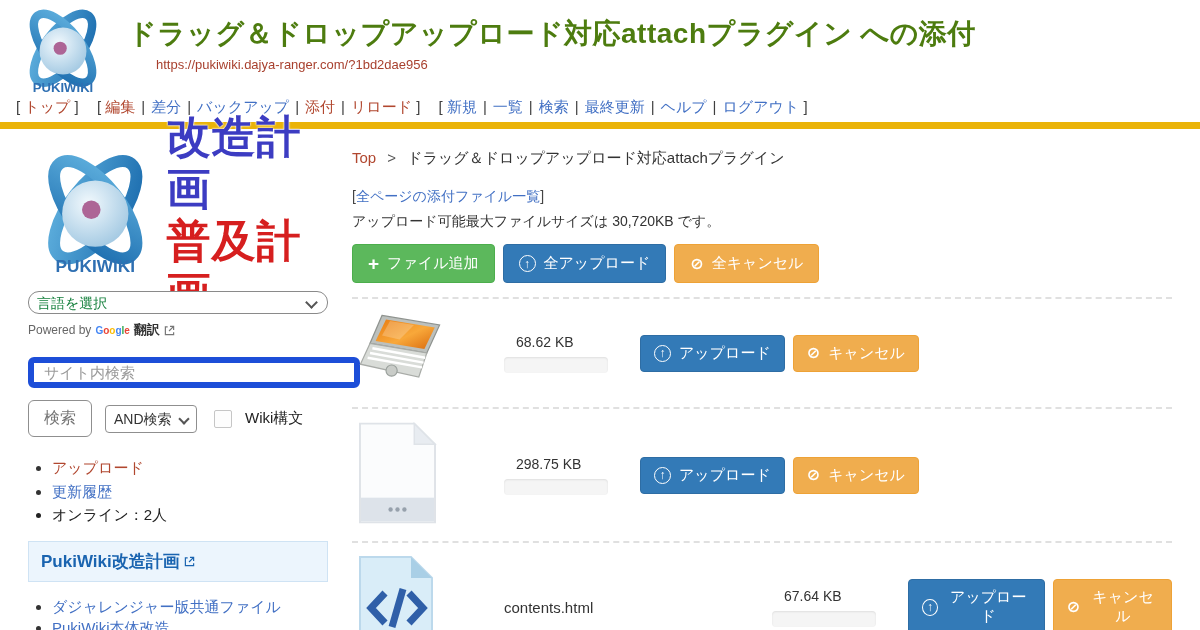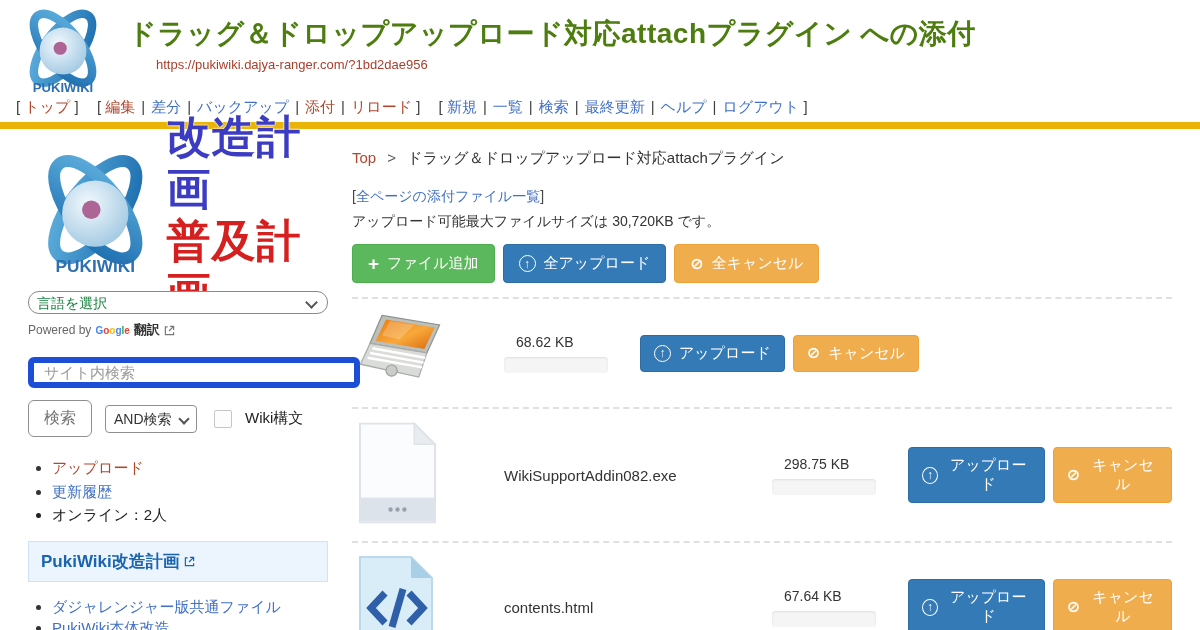--- a/index.html
+++ b/index.html
@@ -294,21 +294,20 @@
         <div class="file-thumb">
           <svg width="79" height="104" viewBox="0 0 80 104">
             <path d="M2,2 H57 L78,23 V102 H2 Z" fill="#fbfcfd" stroke="#dfe3e8" stroke-width="2"></path>
             <path d="M57,2 L78,23 H57 Z" fill="#e8ecf1" stroke="#dfe3e8" stroke-width="1.5"></path>
             <rect x="3" y="77" width="74" height="24" fill="#dde3ea"></rect>
             <circle cx="33" cy="89" r="2.2" fill="#97a1ac"></circle>
             <circle cx="40" cy="89" r="2.2" fill="#97a1ac"></circle>
             <circle cx="47" cy="89" r="2.2" fill="#97a1ac"></circle>
           </svg>
         </div>
-        <div class="file-name">WikiSupportAddin082.exe</div>
         <div class="file-meta">
           <div class="file-size">298.75 KB</div>
           <div class="progress"></div>
         </div>
         <div class="file-actions">
           <button class="btn btn-blue btn-sm">
             <span class="ic-circle-up">↑</span>
             <span>アップロード</span>
           </button>
           <button class="btn btn-orange btn-sm">

